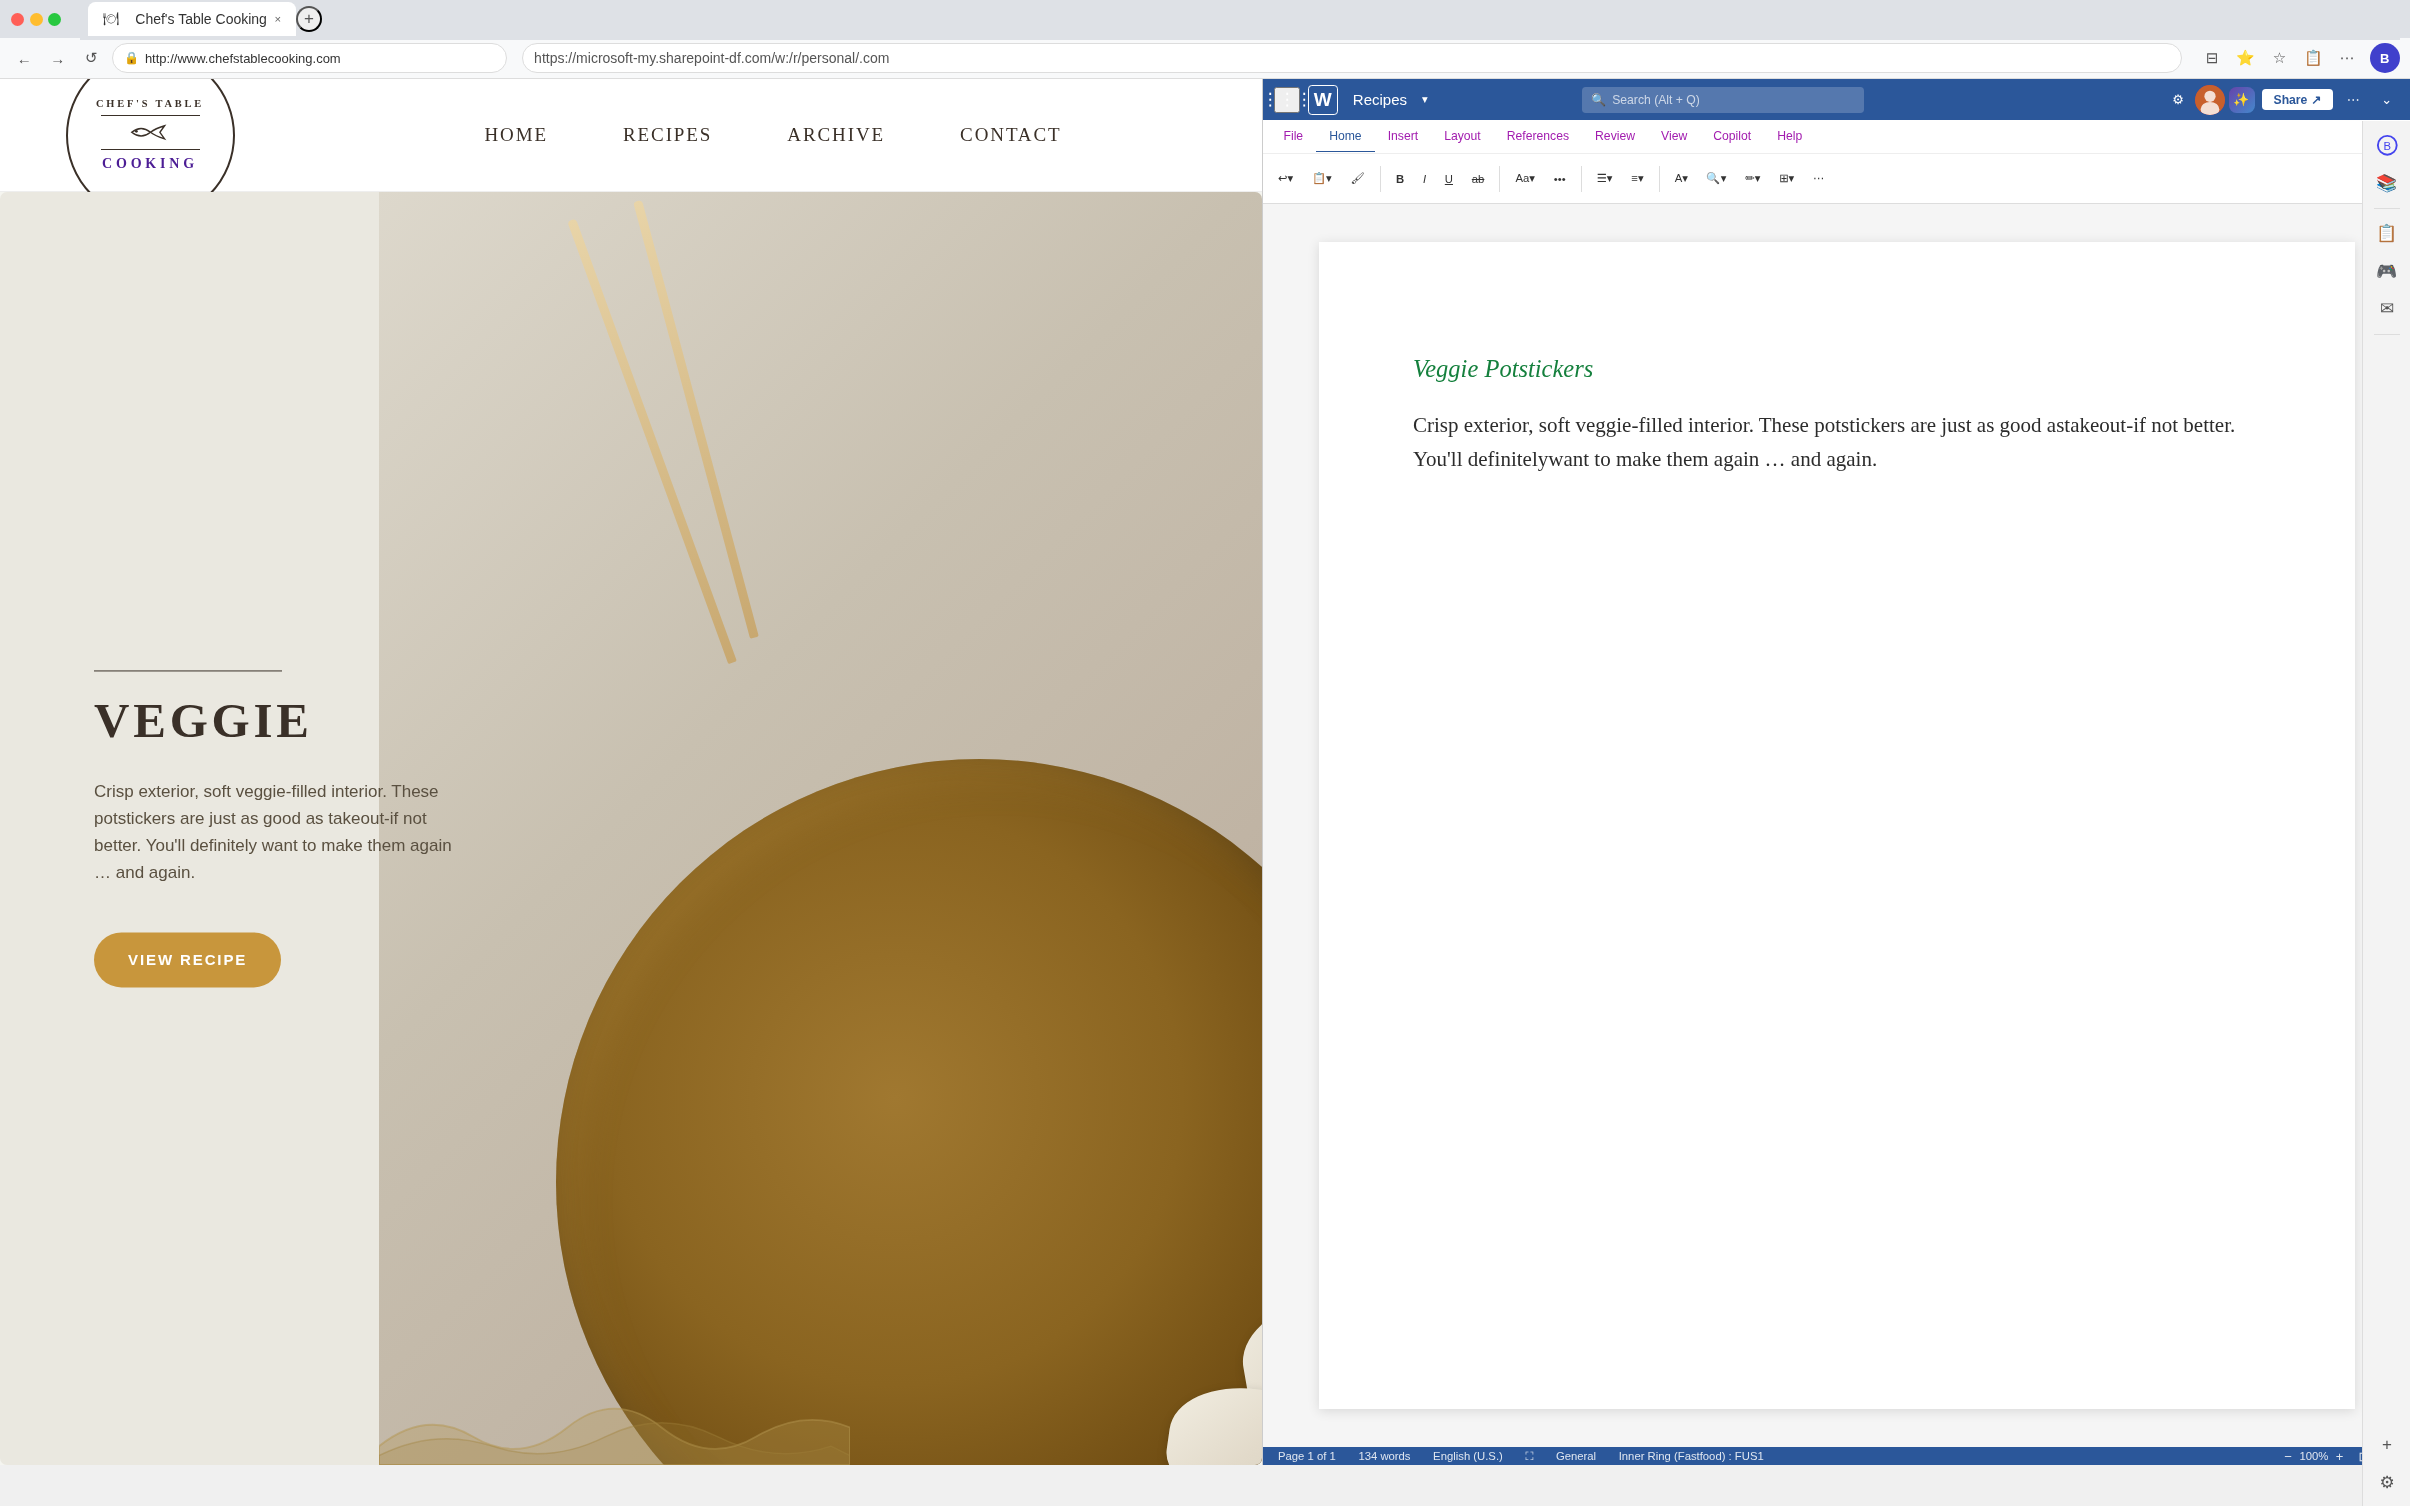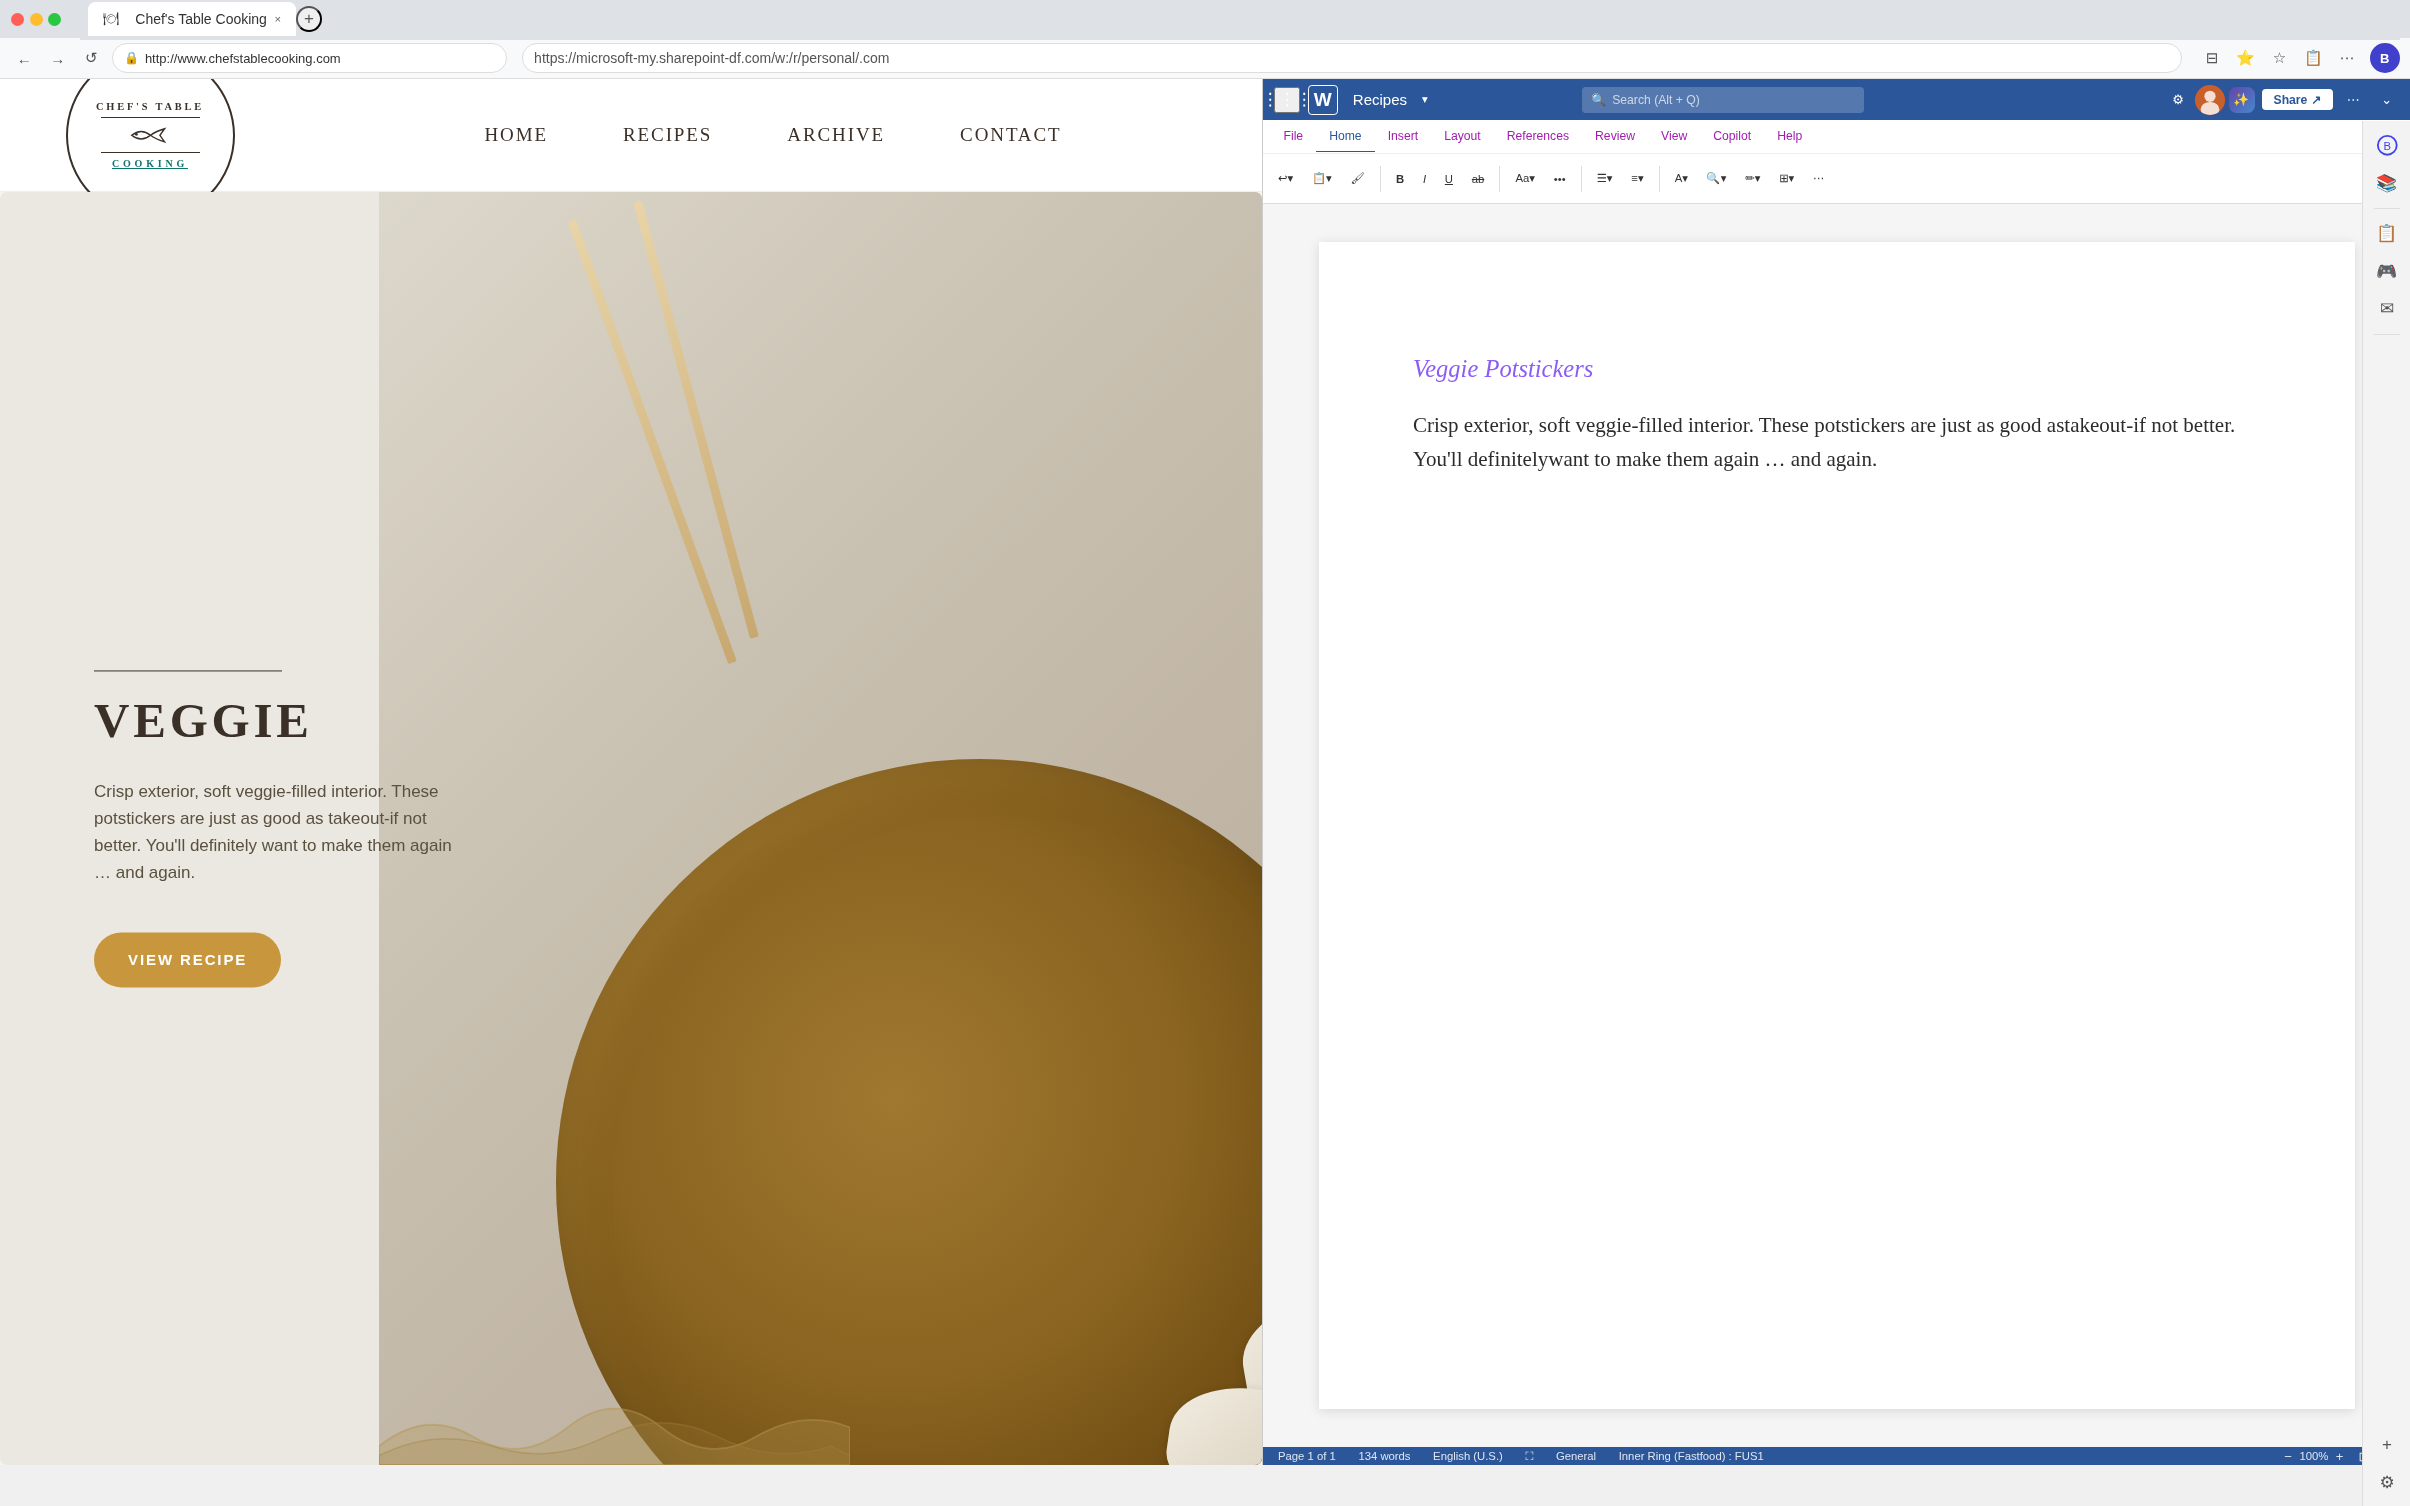--- a/index.html
+++ b/index.html
@@ -68,21 +68,21 @@
     .ribbon-tools { display: flex; align-items: center; padding: 3.8px 7.5px; gap: 3.8px; flex-wrap: wrap; height: 49px; overflow: hidden; }
     .ribbon-btn { padding: 3.8px 7.5px; border-radius: 3.8px; cursor: pointer; font-size: 11.3px; color: #333; border: none; background: none; display: flex; align-items: center; gap: 1.9px; height: 26px; }
     .ribbon-separator { width: 0.9px; height: 26px; background: #ddd; margin: 0 3.8px; }
     .ribbon-bold { font-weight: bold; }
     .ribbon-italic { font-style: italic; }
 
     
     .word-document-area { flex: 1; background: #f5f5f5; overflow: auto; display: flex; justify-content: center; padding: 38px 19px; }
     .word-page { width: 1036px; min-height: 1130px; background: white; padding: 113px 94px; box-shadow: 0 1.9px 11.3px rgba(0,0,0,0.12); }
     .word-doc-title { font-size: 53px; color: #2c2c2c; font-family: Georgia, 'Times New Roman', serif; margin-bottom: 45px; font-weight: normal; }
-    .word-recipe-name { font-size: 24.5px; font-style: italic; color: #8b5cf6; margin-bottom: 26px; font-family: Georgia, serif; }
+    .word-recipe-name { font-size: 24.5px; font-style: italic; color: #15803d; margin-bottom: 26px; font-family: Georgia, serif; }
     .word-recipe-desc { font-size: 21px; color: #2c2c2c; line-height: 1.6; font-family: Georgia, serif; }
 
     
     .word-status-bar { height: 18px; background: #2b579a; display: flex; align-items: center; padding: 0 15px; gap: 22.6px; font-size: 11.3px; color: rgba(255,255,255,0.85); }
     .word-status-right { margin-left: auto; display: flex; align-items: center; gap: 15px; }
     .zoom-controls { display: flex; align-items: center; gap: 7.5px; }
 
     
     .browser-sidebar { position: absolute; right: 0; top: 121px; width: 49px; height: calc(1507px - 121px); background: #f3f3f3; border-left: 0.9px solid #ddd; display: flex; flex-direction: column; align-items: center; padding: 7.5px 0; gap: 3.8px; z-index: 100; }
     .sidebar-icon { width: 34px; height: 34px; display: flex; align-items: center; justify-content: center; border-radius: 7.5px; cursor: pointer; font-size: 17px; color: #555; }
@@ -144,21 +144,21 @@
           <div class="site-logo">
             <div class="logo-circle">
               <span style="font-size:10.4px; font-weight:bold; letter-spacing:2.8px; color:#3a3028; font-family:Georgia,serif;">CHEF'S TABLE</span>
               <div style="width:60%; height:0.9px; background:#3a3028; margin:5.6px 0;"></div>
               <svg width="47" height="22.6" viewBox="0 0 50 24">
                 <path d="M5,12 Q15,4 25,12 Q15,20 5,12 Z" fill="none" stroke="#3a3028" stroke-width="1.5"></path>
                 <circle cx="10" cy="11" r="1.5" fill="#3a3028"></circle>
                 <path d="M25,12 Q30,8 40,5 L35,12 L40,19 Q30,16 25,12 Z" fill="none" stroke="#3a3028" stroke-width="1.5"></path>
               </svg>
               <div style="width:60%; height:0.9px; background:#3a3028; margin:5.6px 0;"></div>
-              <span style="font-size:10px; font-weight:bold; letter-spacing:3.8px; color:#0f766e; font-family:Georgia,serif;text-decoration:underline;">COOKING</span>
+              <span style="font-size:14px; font-weight:bold; letter-spacing:3.8px; color:#4c1d95; font-family:Georgia,serif;">COOKING</span>
             </div>
           </div>
           <div class="nav-links">
             <a class="nav-link">HOME</a>
             <a class="nav-link">RECIPES</a>
             <a class="nav-link">ARCHIVE</a>
             <a class="nav-link">CONTACT</a>
           </div>
         </nav>
 

